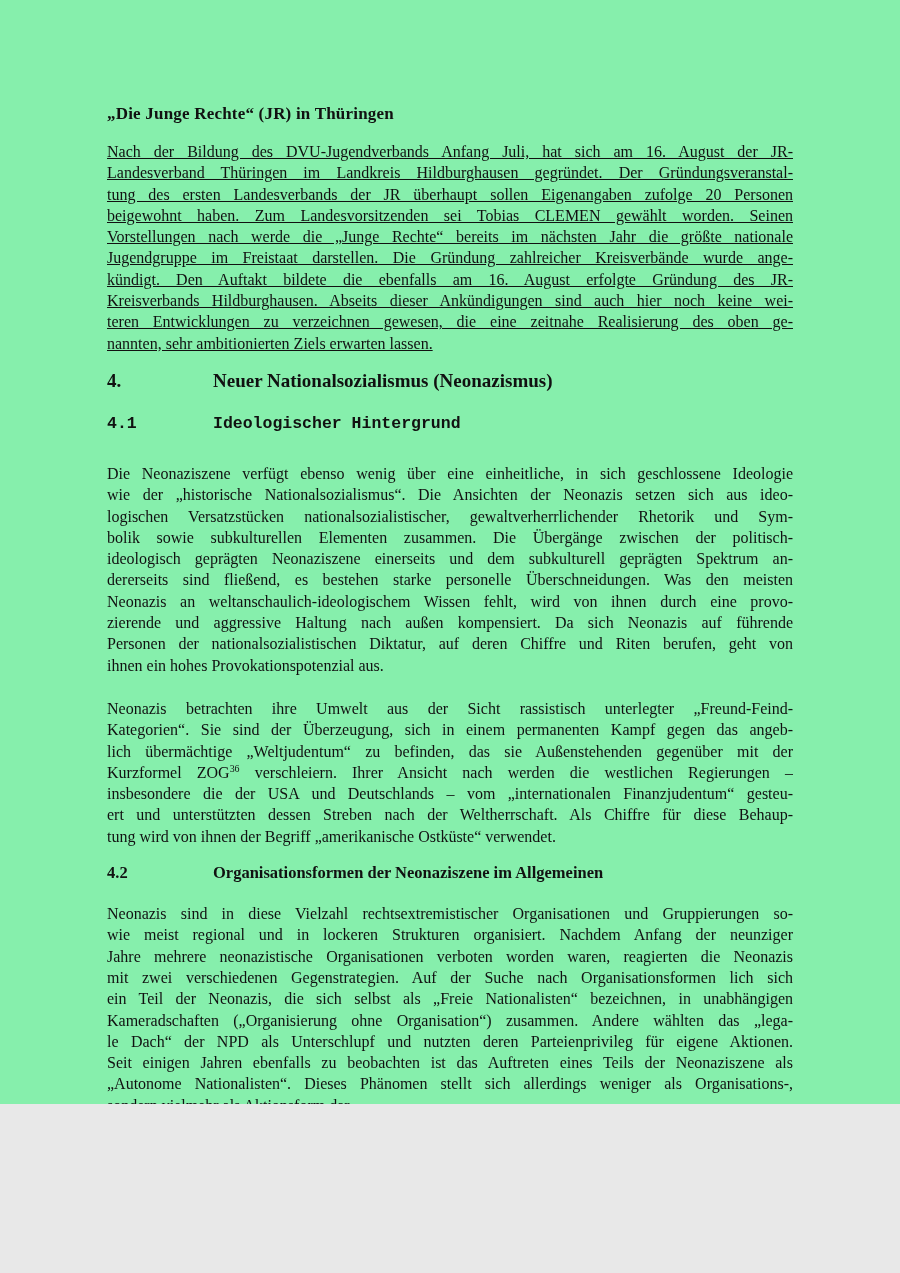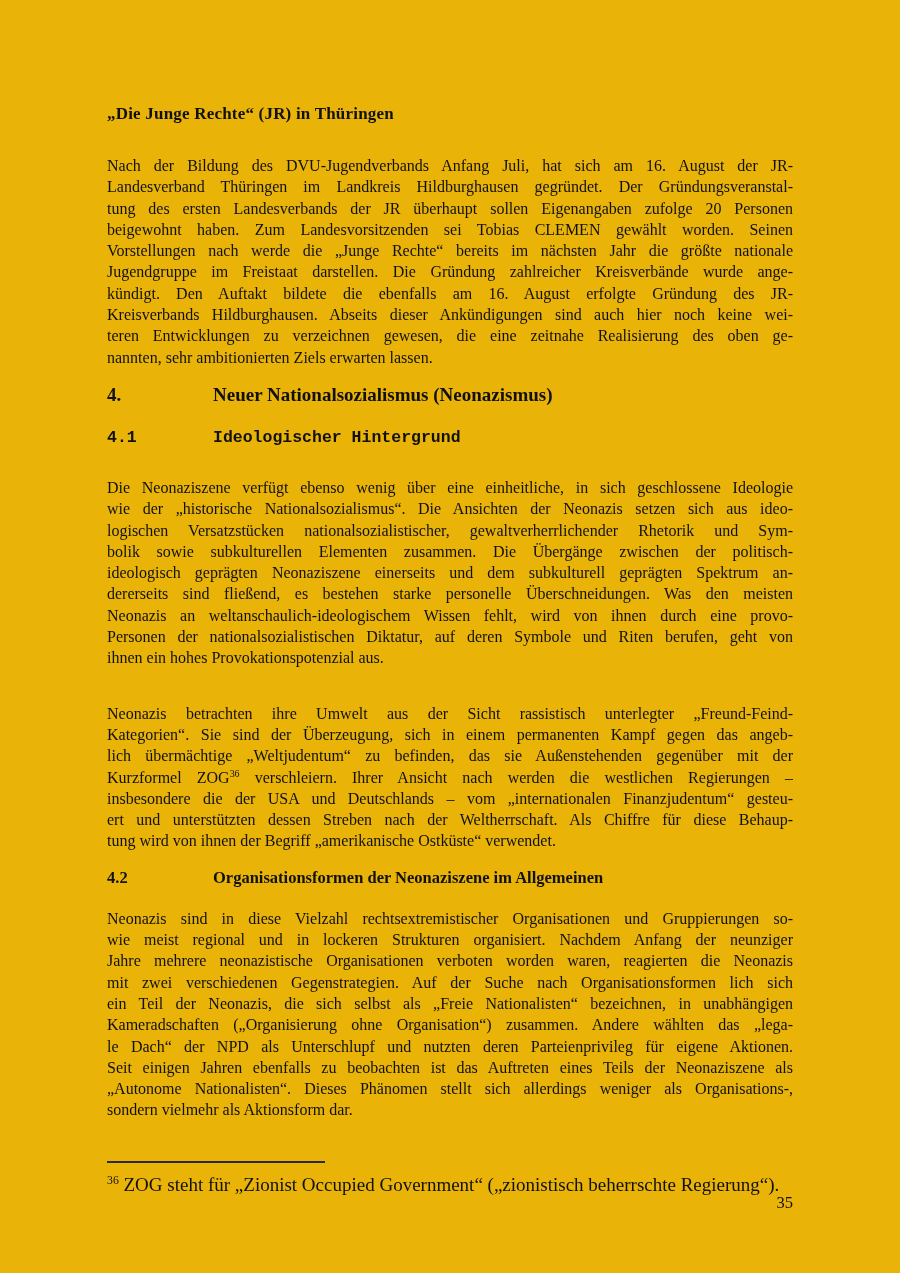--- a/index.html
+++ b/index.html
@@ -3,23 +3,23 @@
 <meta charset="utf-8">
 <style>
   html, body {
     margin: 0;
     padding: 0;
     background: #e8e8e8;
   }
   .page {
     position: relative;
     width: 900px;
-    height: 1273px;
+    height: 1104px;
     margin: 0 auto;
-    background: #eab308;
+    background: #86efac;
     color: #111111;
     font-family: "Liberation Serif", "DejaVu Serif", serif;
     overflow: hidden;
   }
   .content {
     position: absolute;
     left: 107px;
     top: 103px;
     width: 686px;
   }
@@ -40,27 +40,27 @@
     overflow: hidden;
   }
   .para .line.line-last {
     text-align-last: left;
   }
   .para sup, .footnote sup {
     font-size: 0.62em;
     vertical-align: super;
     line-height: 0;
   }
-  .p1   { margin-top: 30px; }
+  .p1   { margin-top: 16px; text-decoration: underline; }
   .h2   { margin-top: 14px; position: relative; font-weight: bold; font-size: 19px; line-height: 26px; }
   .h3   { position: relative; font-weight: bold; font-size: 16.5px; line-height: 22px; }
   .h41  { margin-top: 19px; font-family: Liberation Mono, monospace; }
   .h42  { margin-top: 15px; }
   .p2   { margin-top: 28px; }
-  .p3   { margin-top: 34px; }
+  .p3   { margin-top: 22px; }
   .p4   { margin-top: 19px; }
   .sec-num {
     position: absolute;
     left: 0;
     top: 0;
   }
   .sec-label {
     display: block;
     margin-left: 106px;
   }
@@ -116,21 +116,22 @@
     </div>
 
     <div class="para p2">
         <div class="line">Die Neonaziszene verfügt ebenso wenig über eine einheitliche, in sich geschlossene Ideologie</div>
         <div class="line">wie der „historische Nationalsozialismus“. Die Ansichten der Neonazis setzen sich aus ideo-</div>
         <div class="line">logischen Versatzstücken nationalsozialistischer, gewaltverherrlichender Rhetorik und Sym-</div>
         <div class="line">bolik sowie subkulturellen Elementen zusammen. Die Übergänge zwischen der politisch-</div>
         <div class="line">ideologisch geprägten Neonaziszene einerseits und dem subkulturell geprägten Spektrum an-</div>
         <div class="line">dererseits sind fließend, es bestehen starke personelle Überschneidungen. Was den meisten</div>
         <div class="line">Neonazis an weltanschaulich-ideologischem Wissen fehlt, wird von ihnen durch eine provo-</div>
-        <div class="line">Personen der nationalsozialistischen Diktatur, auf deren Symbole und Riten berufen, geht von</div>
+        <div class="line">zierende und aggressive Haltung nach außen kompensiert. Da sich Neonazis auf führende</div>
+        <div class="line">Personen der nationalsozialistischen Diktatur, auf deren Chiffre und Riten berufen, geht von</div>
         <div class="line line-last">ihnen ein hohes Provokationspotenzial aus.</div>
       </div>
 
     <div class="para p3">
         <div class="line">Neonazis betrachten ihre Umwelt aus der Sicht rassistisch unterlegter „Freund-Feind-</div>
         <div class="line">Kategorien“. Sie sind der Überzeugung, sich in einem permanenten Kampf gegen das angeb-</div>
         <div class="line">lich übermächtige „Weltjudentum“ zu befinden, das sie Außenstehenden gegenüber mit der</div>
         <div class="line">Kurzformel ZOG<sup>36</sup> verschleiern. Ihrer Ansicht nach werden die westlichen Regierungen –</div>
         <div class="line">insbesondere die der USA und Deutschlands – vom „internationalen Finanzjudentum“ gesteu-</div>
         <div class="line">ert und unterstützten dessen Streben nach der Weltherrschaft. Als Chiffre für diese Behaup-</div>

